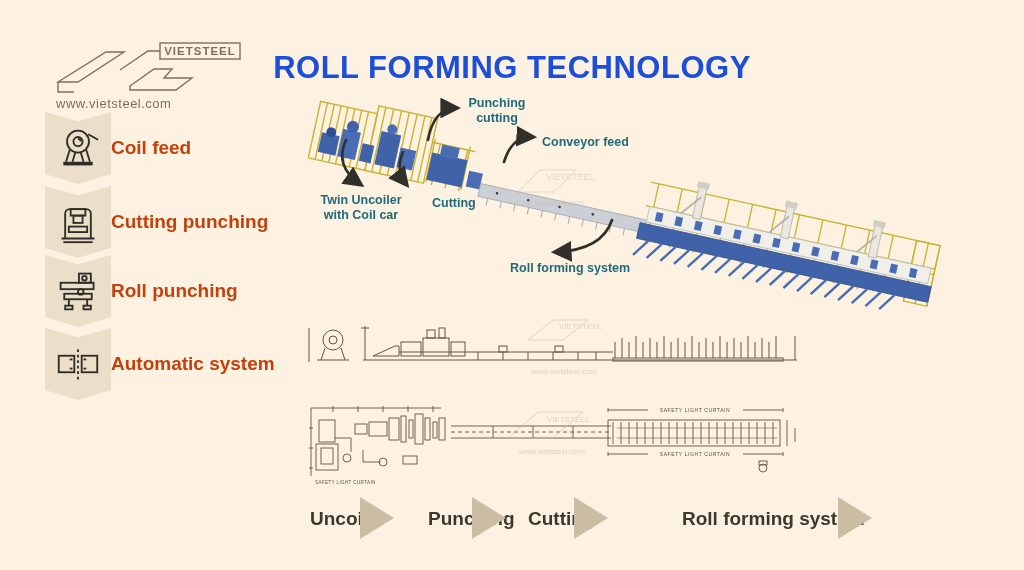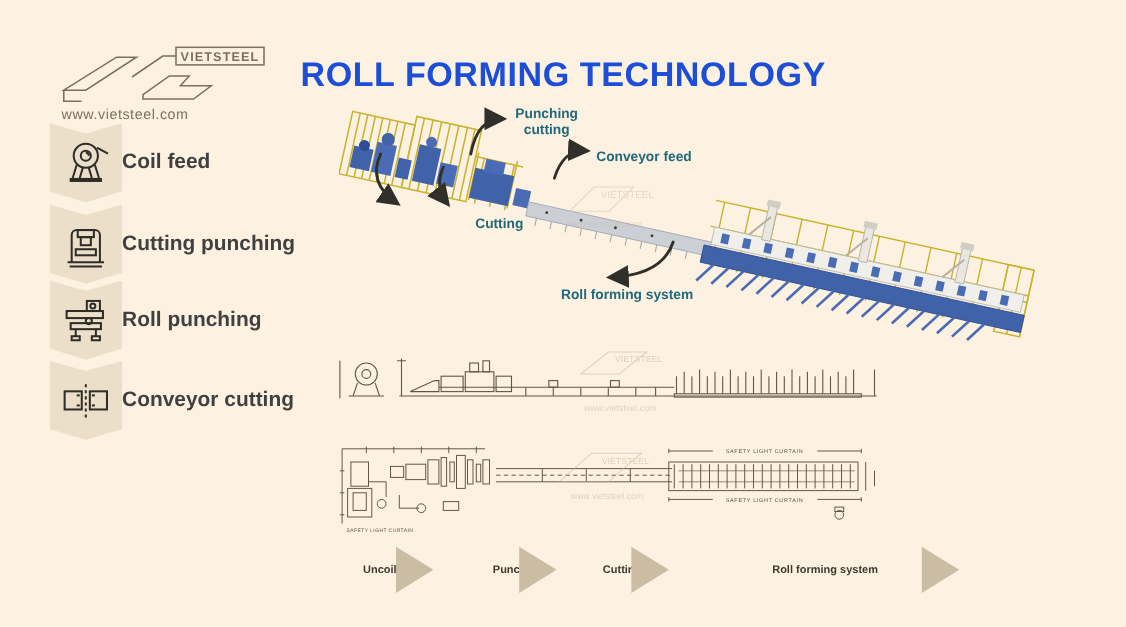--- a/index.html
+++ b/index.html
@@ -21,36 +21,36 @@
   .side-item{position:absolute;left:45px;height:72px;display:flex;align-items:center;}
   .chevron{
     position:absolute;left:0;top:0;width:66px;height:72px;background:#ecdfca;
     -webkit-clip-path:polygon(0 0,50% 13%,100% 0,100% 86%,50% 100%,0 86%);
     clip-path:polygon(0 0,50% 13%,100% 0,100% 86%,50% 100%,0 86%);
   }
   .side-icon{position:absolute;left:11px;top:12px;width:44px;height:48px;}
   .side-label{
     position:absolute;left:66px;top:0;height:72px;width:230px;
     display:flex;align-items:center;
-    font-size:19px;font-weight:800;color:#404040;white-space:nowrap;
+    font-size:19px;font-weight:800;color:#c2410c;white-space:nowrap;
   }
   
   .machine-svg{position:absolute;left:308px;top:92px;width:655px;height:222px;}
   .mlabel{
     position:absolute;color:#20697a;font-size:12.5px;font-weight:800;
     line-height:15px;white-space:nowrap;
   }
   .mlabel.center{text-align:center;}
   
   .draw1{position:absolute;left:303px;top:312px;width:500px;height:70px;}
   .draw2{position:absolute;left:303px;top:398px;width:520px;height:92px;}
   
   .flow-label{
-    position:absolute;top:504px;font-size:10px;font-weight:800;color:#3b392f;
-    white-space:nowrap;line-height:30px;margin-left:20px;
+    position:absolute;top:504px;font-size:19px;font-weight:800;color:#3b392f;
+    white-space:nowrap;line-height:30px;
   }
   .flow-tri{
     position:absolute;top:497px;width:0;height:0;
     border-top:21px solid transparent;border-bottom:21px solid transparent;
     border-left:34px solid #cbbca4;
   }
   svg text{font-family:"Liberation Sans", sans-serif;}
 </style>
 </head>
 <body>
@@ -126,21 +126,21 @@
         <rect x="28" y="15" width="17" height="18"></rect>
         <path d="M24,8 V42" stroke-dasharray="3,3"></path>
       </g>
       <g fill="#2e2c26">
         <rect x="15" y="18" width="3" height="2"></rect>
           <rect x="15" y="28" width="3" height="2"></rect>
         <rect x="30" y="18" width="3" height="2"></rect>
           <rect x="30" y="28" width="3" height="2"></rect>
       </g>
     </svg>
-    <div class="side-label">Conveyor cutting</div>
+    <div class="side-label">Automatic system</div>
   </div>
 
   <svg class="machine-svg" viewBox="0 0 655 222">
     <defs>
       <marker id="ah" markerWidth="8" markerHeight="8" refX="6" refY="4" orient="auto">
         <path d="M0,0 L8,4 L0,8 Z" fill="#312f29"></path>
       </marker>
     </defs>
     <g transform="rotate(12.4 28 70)">
 
@@ -232,20 +232,24 @@
       <path d="M95,60 Q87,78 98,92" marker-end="url(#ah)"></path>
       <path d="M304,128 Q294,158 248,160" marker-end="url(#ah)"></path>
     </g>
   </svg>
 
   <div class="mlabel center" style="left:453px;top:96px;width:88px">
     <div>Punching</div>
     <div>cutting</div>
   </div>
   <div class="mlabel" style="left:542px;top:135px">Conveyor feed</div>
+  <div class="mlabel center" style="left:302px;top:193px;width:118px">
+    <div>Twin Uncoiler</div>
+    <div>with Coil car</div>
+  </div>
   <div class="mlabel" style="left:432px;top:196px">Cutting</div>
   <div class="mlabel" style="left:510px;top:261px">Roll forming system</div>
 
   <svg class="draw1" viewBox="0 0 500 70">
     <g stroke="#4e463a" stroke-width="1" fill="none" opacity=".9">
       <path d="M6,16 V50"></path>
       <circle cx="30" cy="28" r="10"></circle>
       <circle cx="30" cy="28" r="4"></circle>
       <path d="M22,36 L18,48 M38,36 L42,48 M14,48 H46"></path>
       <path d="M62,14 V48 M58,16 H66"></path>

